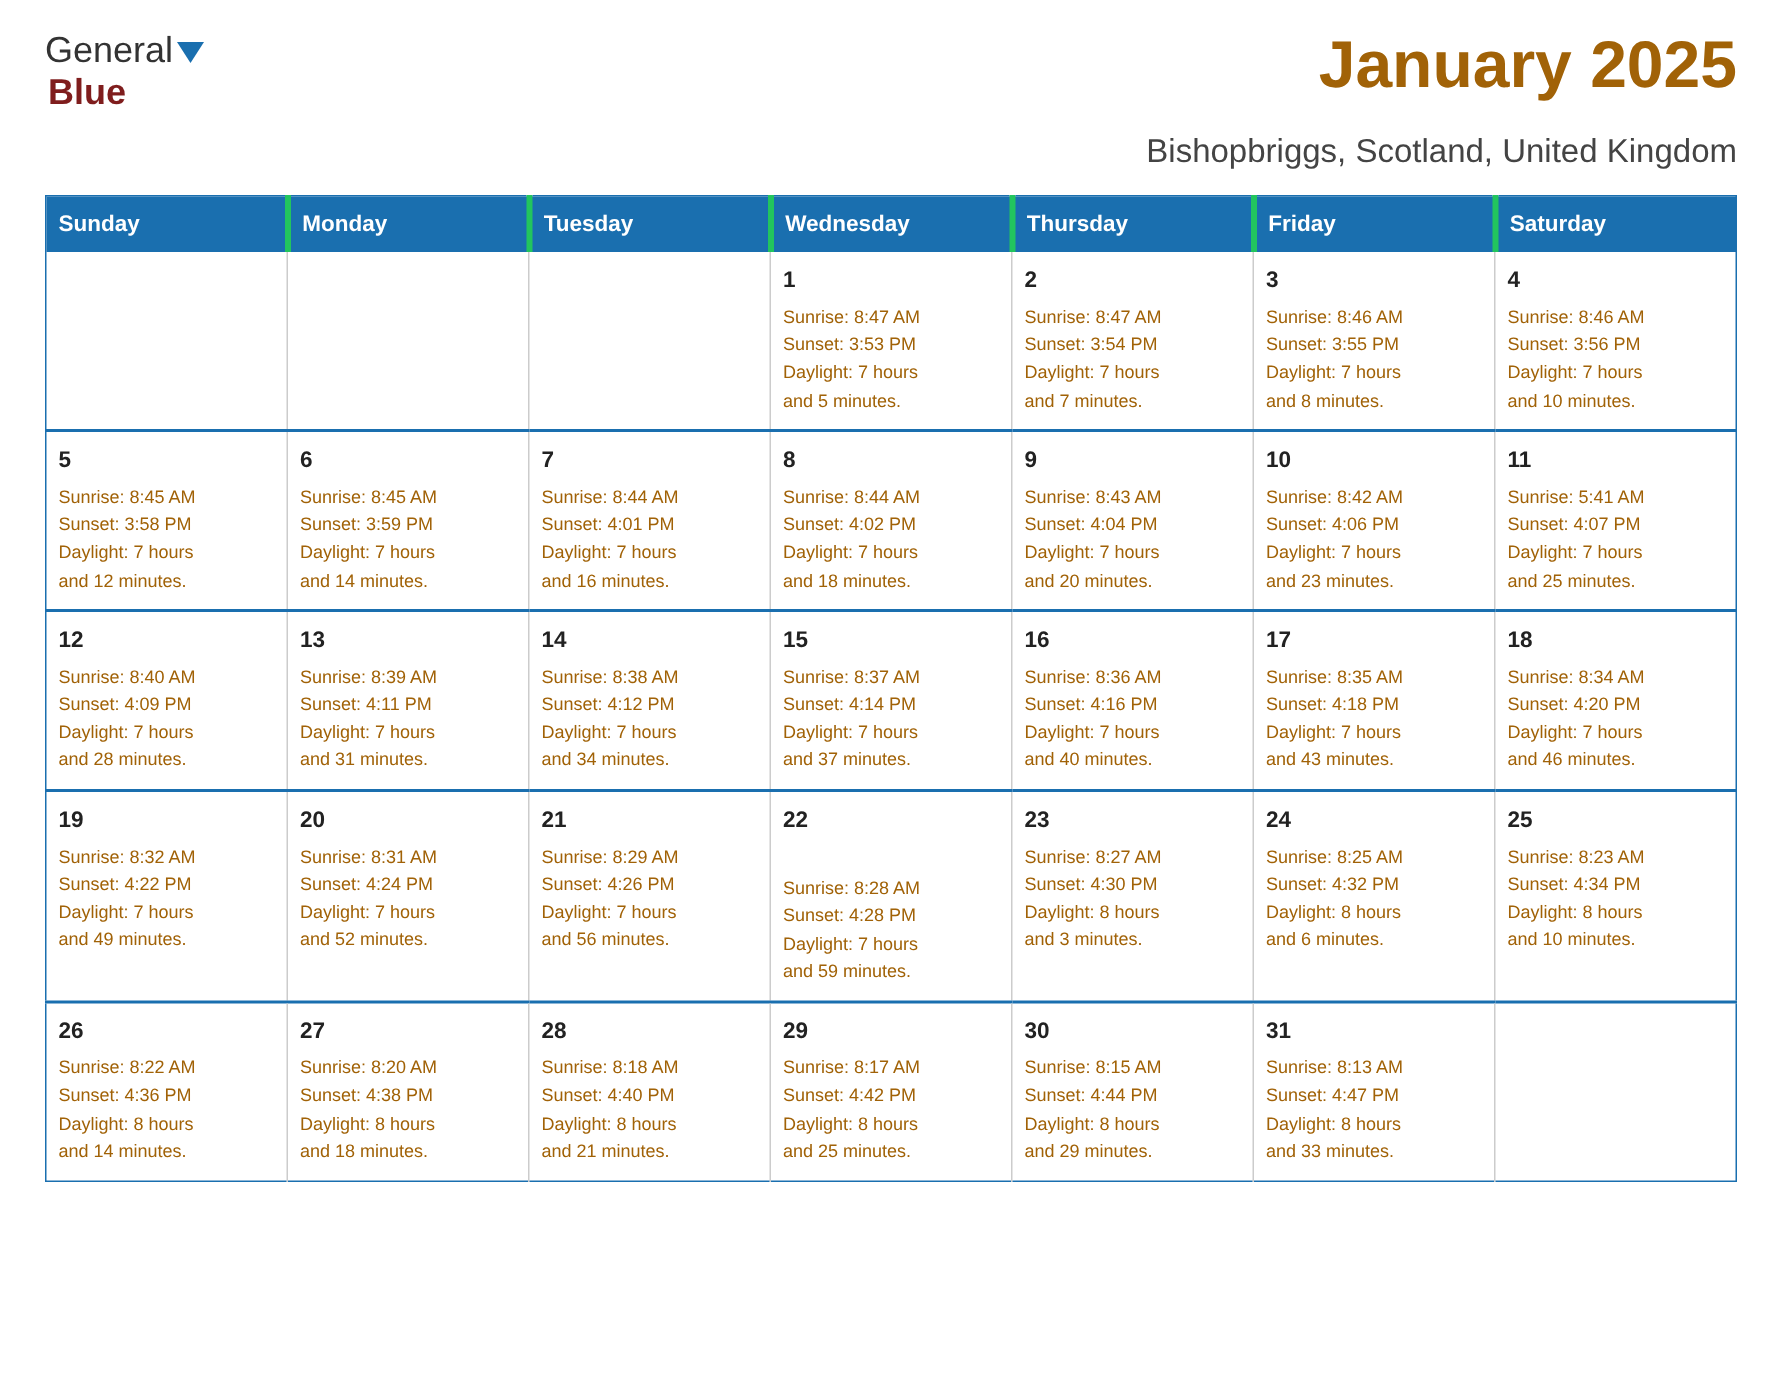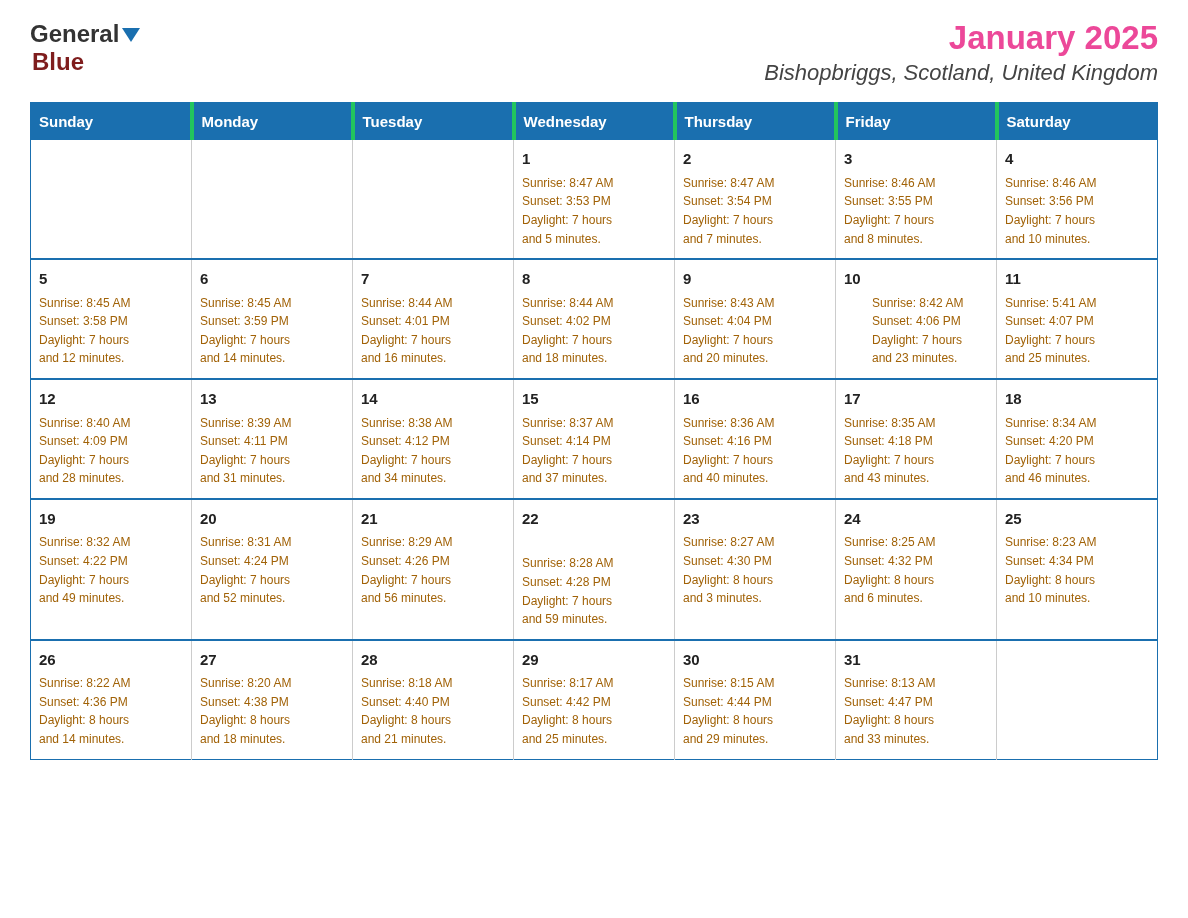--- a/index.html
+++ b/index.html
@@ -14,31 +14,30 @@
     .header-area {
       display: flex;
       justify-content: space-between;
       align-items: flex-start;
       margin-bottom: 16px;
     }
     .title-area {
       text-align: right;
     }
     .title-area h1 {
-      font-size: 33px;
+      font-size: 44px;
       font-weight: bold;
-      color: #ec4899;
+      color: #a16207;
       line-height: 1.1;
     }
     .title-area h2 {
       font-size: 22px;
       font-weight: normal;
       color: #444;
-      margin-top: 4px;
-      font-style: italic;
+      margin-top: 20px;
     }
     .calendar {
       width: 100%;
       border-collapse: collapse;
       border: 1.5px solid #1a6faf;
     }
     .calendar thead tr th {
       background-color: #1a6faf;
       color: #fff;
       font-size: 15px;
@@ -85,21 +84,21 @@
       display: flex;
       flex-direction: column;
       align-items: flex-start;
     }
     .logo-line1 {
       display: flex;
       align-items: center;
     }
     .logo-word-general {
       font-size: 24px;
-      font-weight: bold;
+      font-weight: normal;
       color: #333;
     }
     .logo-word-blue {
       font-size: 24px;
       font-weight: bold;
       color: #7f1d1d;
       margin-left: 2px;
     }
   </style>
 </head>
@@ -200,21 +199,21 @@
         </td>
         <td>
           <span class="day-number">9</span>
           <div class="day-info" style="white-space: pre-line;">Sunrise: 8:43 AM
 Sunset: 4:04 PM
 Daylight: 7 hours
 and 20 minutes.</div>
         </td>
         <td>
           <span class="day-number">10</span>
-          <div class="day-info" style="white-space: pre-line; margin-left: 28px;">Sunrise: 8:42 AM
+          <div class="day-info" style="white-space: pre-line;">Sunrise: 8:42 AM
 Sunset: 4:06 PM
 Daylight: 7 hours
 and 23 minutes.</div>
         </td>
         <td>
           <span class="day-number">11</span>
           <div class="day-info" style="white-space: pre-line;">Sunrise: 5:41 AM
 Sunset: 4:07 PM
 Daylight: 7 hours
 and 25 minutes.</div>

